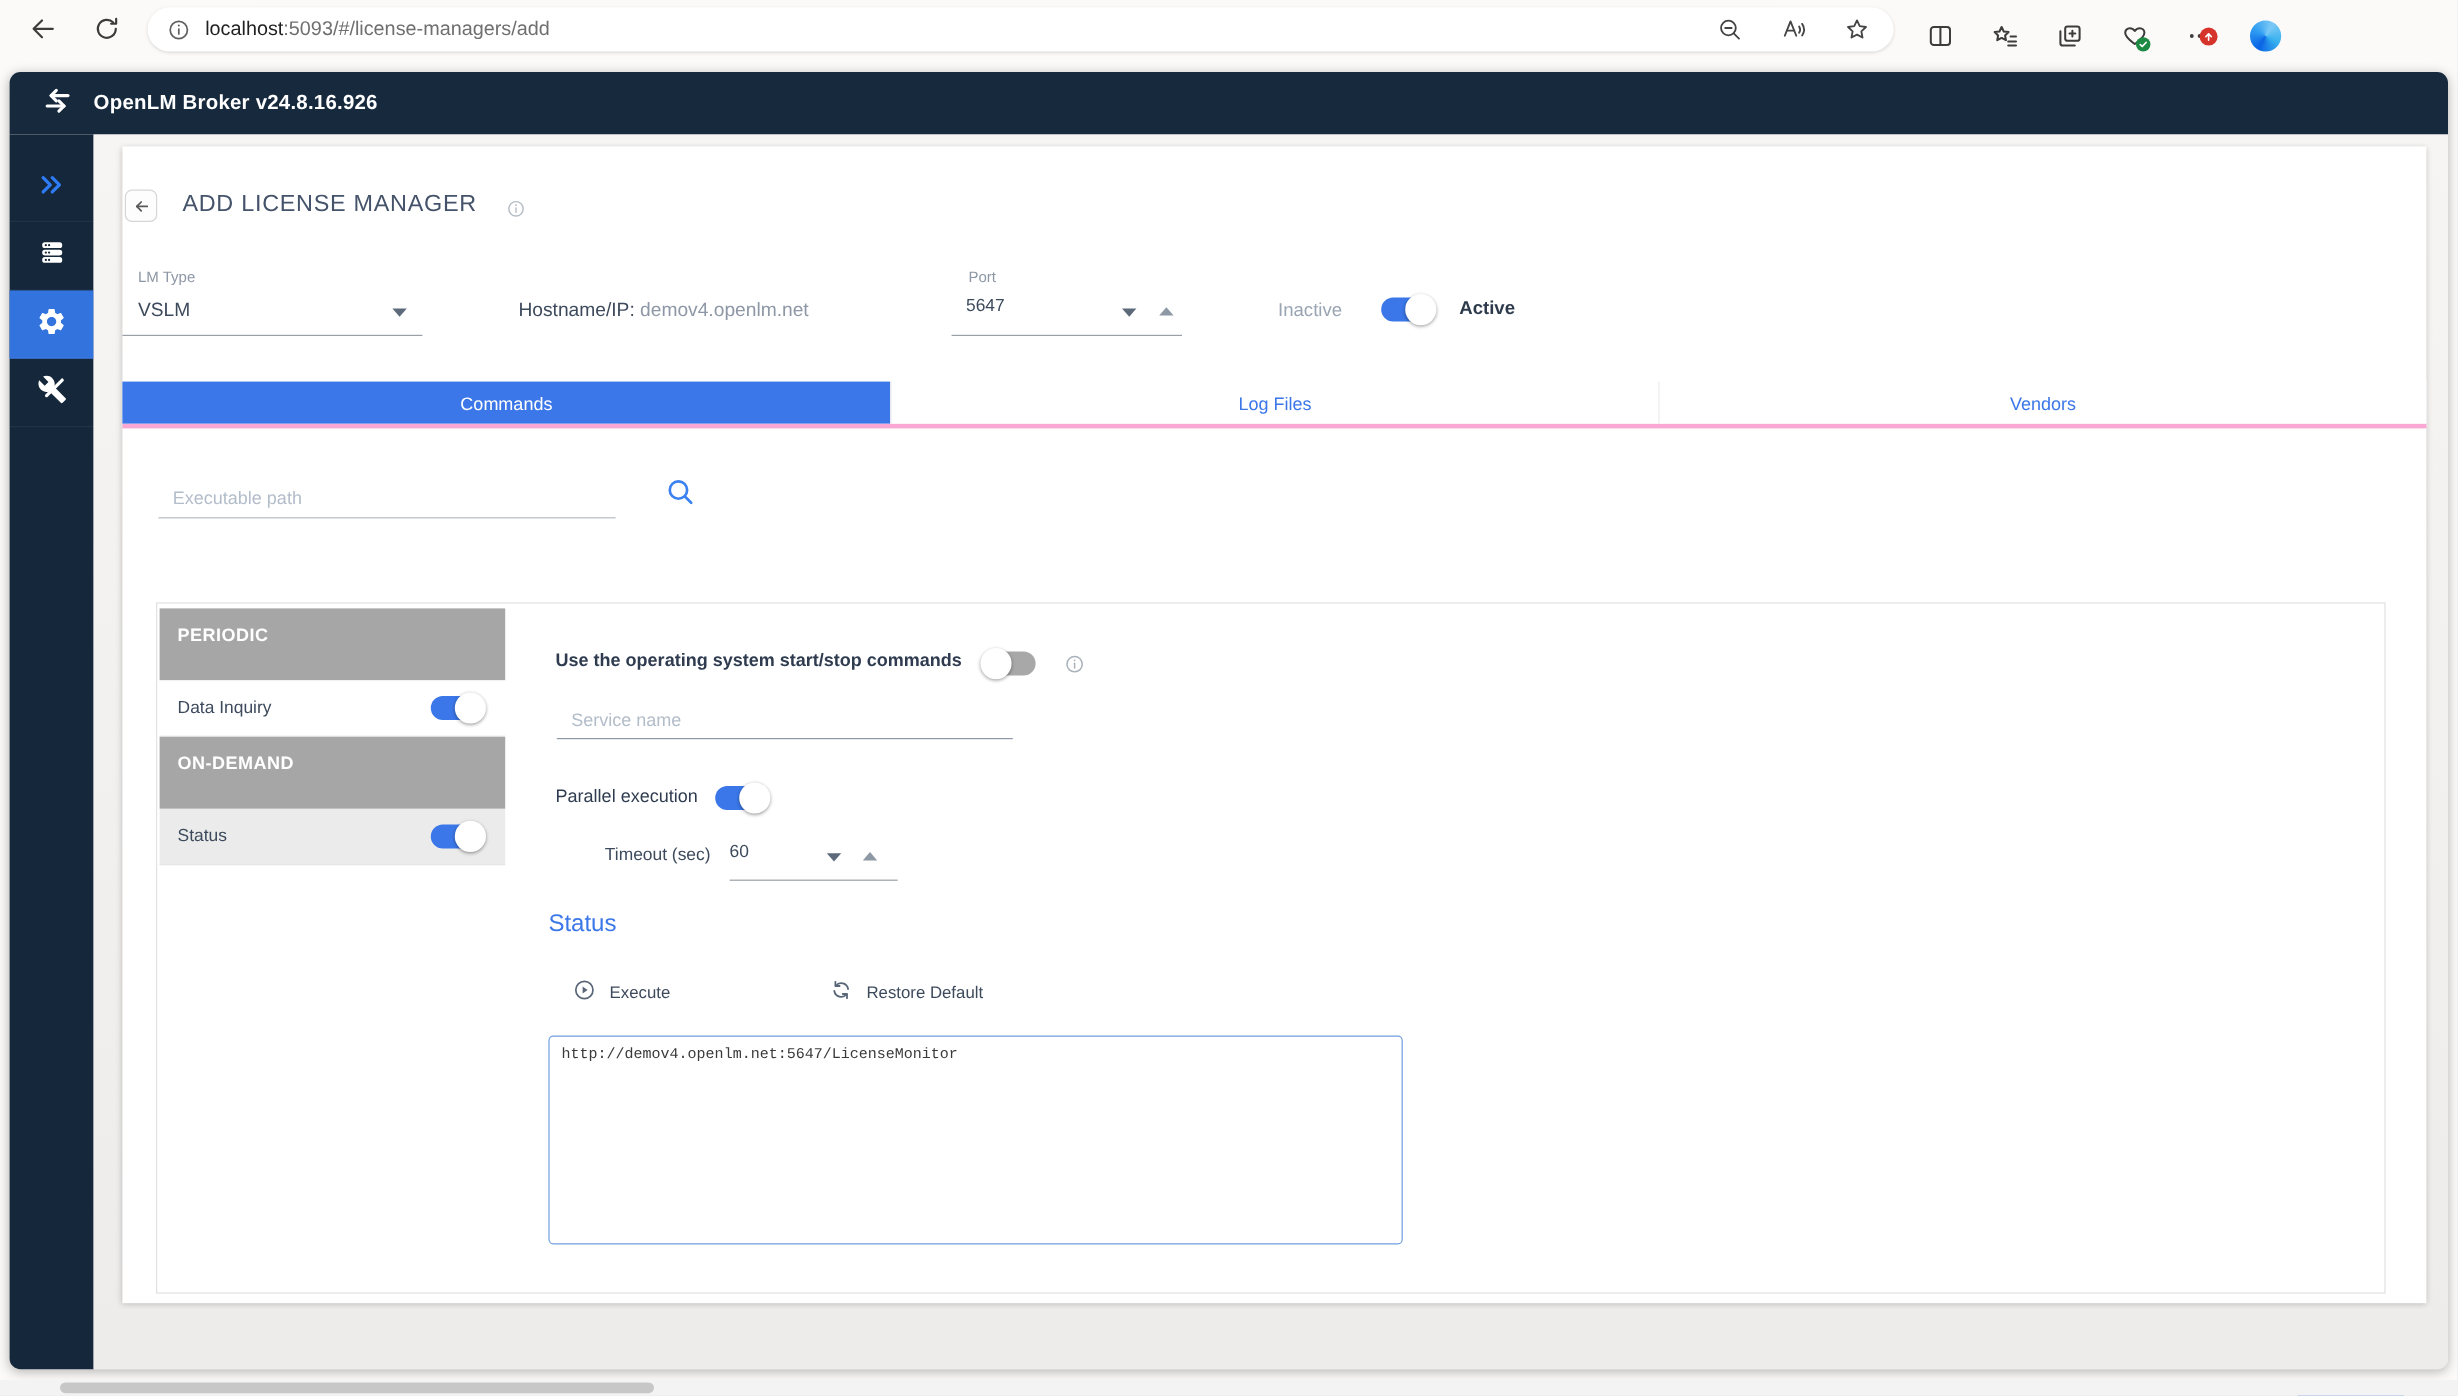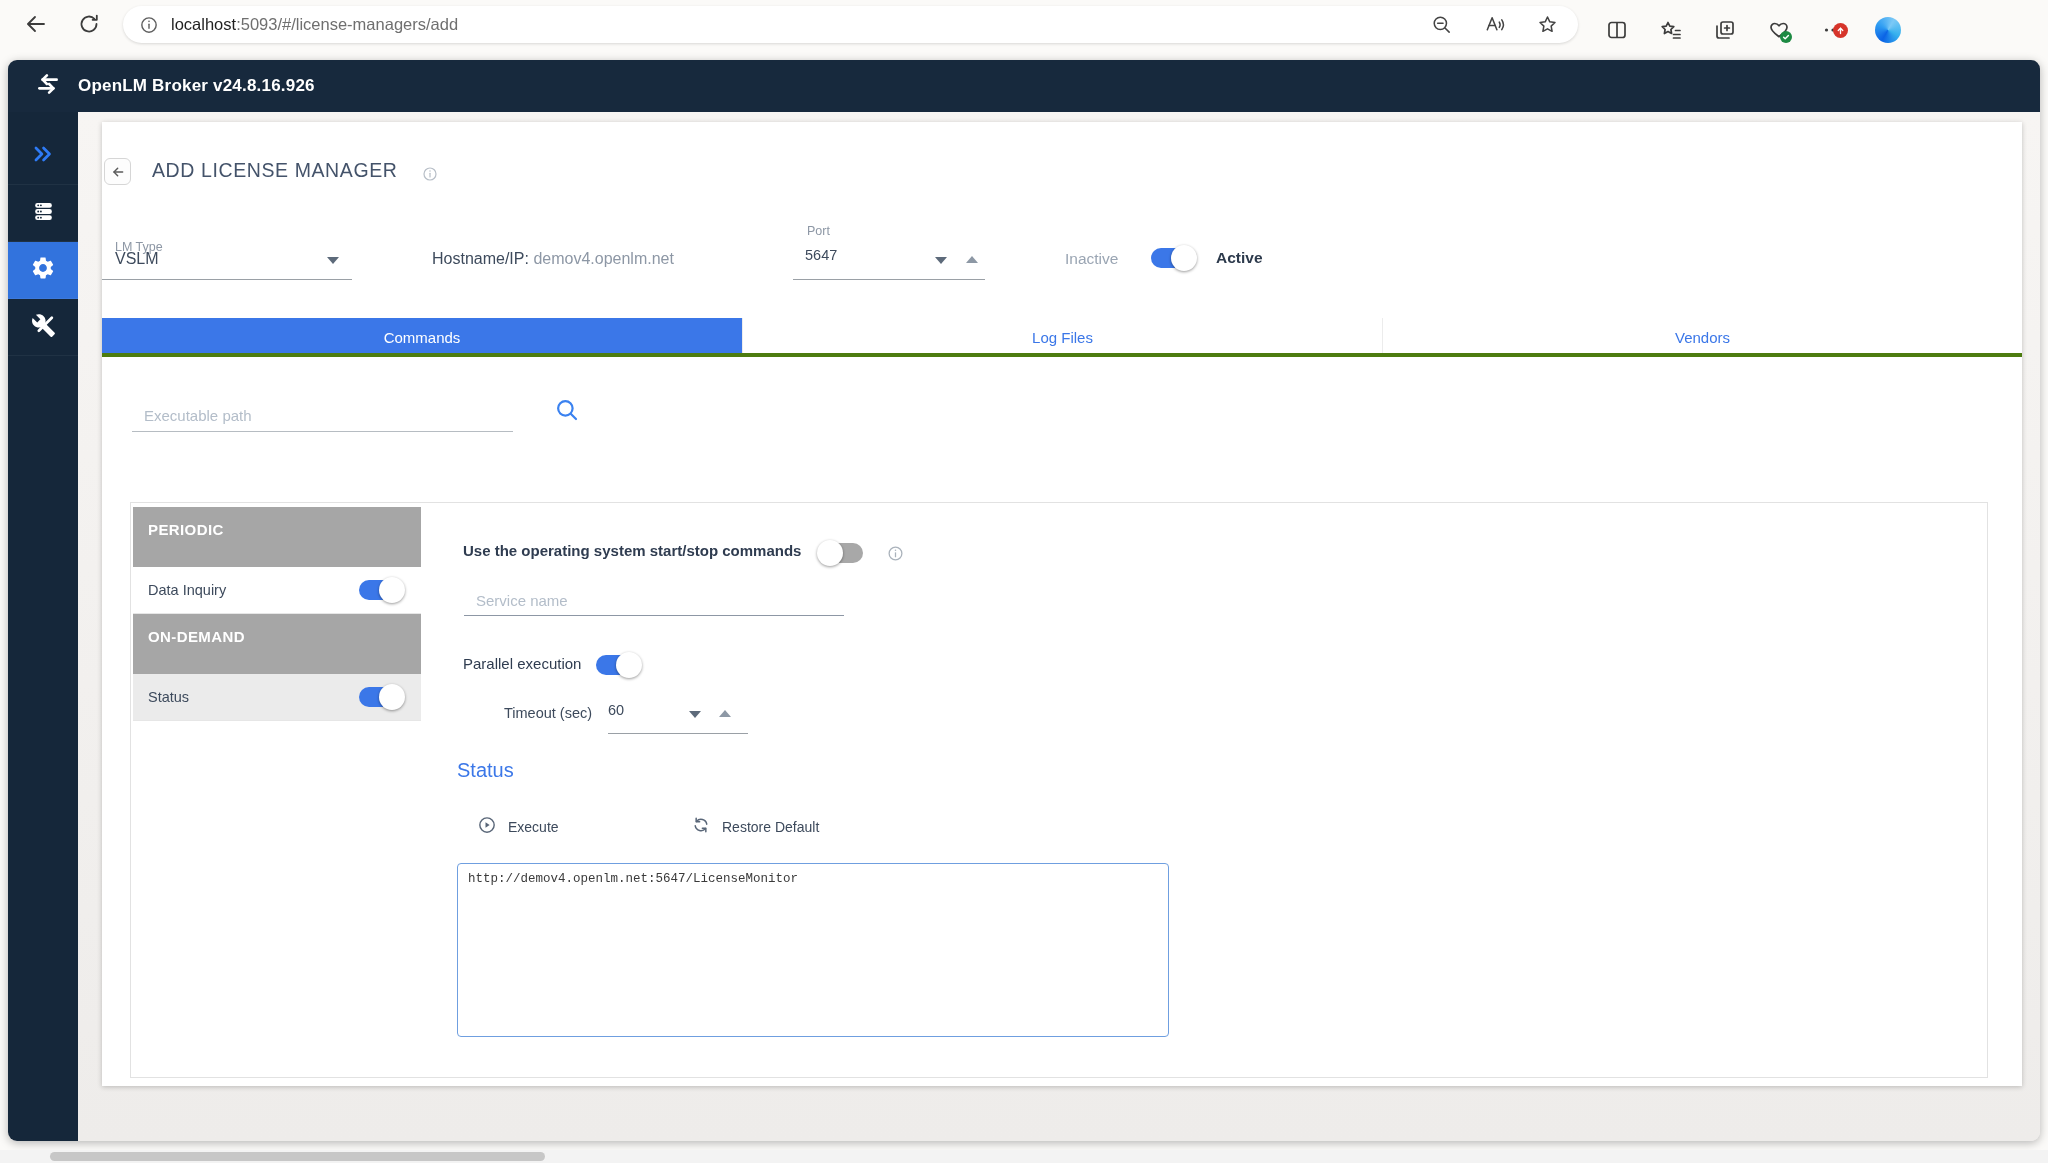--- a/index.html
+++ b/index.html
@@ -73,21 +73,21 @@
   .toggle .knob { position:absolute; top:-3px; width:26px; height:26px; border-radius:50%; background:#fff;
     box-shadow:0 1px 3px rgba(0,0,0,.4); }
   .toggle.on .knob { right:-2px; }
   .toggle.off .knob { left:-2px; }
 
   .sw-off-label { position:absolute; left:963px; top:128px; font-size:15.5px; color:#9aa5b3; }
   .sw-on-label { position:absolute; left:1114px; top:127px; font-size:15.5px; color:#2d3a4c; font-weight:700; }
 
   
   .tabs { position:absolute; left:0; top:196px; width:1920px; height:39px; display:flex;
-    border-bottom:4px solid #4d7c0f; }
+    border-bottom:4px solid #f9a8d4; }
   .tab { width:640px; text-align:center; line-height:39px; font-size:15px; cursor:pointer;
     color:#3b77e8; background:#ffffff; border-left:1px solid #ececec; }
   .tab:first-child { border-left:none; }
   .tab.active { background:#3b77e8; color:#ffffff; }
 
   
   .exec-wrap { position:absolute; left:30px; top:272px; width:381px; height:38px;
     border-bottom:1px solid #b6bcc2; }
   .exec-input { width:100%; height:100%; padding:6px 0 0 12px; font-size:15px; color:#3d4a5c; }
   .exec-input::placeholder { color:#b3bdc9; }
@@ -310,21 +310,21 @@
         </div>
         <div class="page-title">ADD LICENSE MANAGER</div>
         <span class="title-info">
           <svg width="16" height="16" viewBox="0 0 24 24" fill="none" stroke="#b7bec7" stroke-width="1.8">
               <circle cx="12" cy="12" r="9"></circle>
               <path d="M12 11v5.5" stroke-linecap="round"></path>
               <circle cx="12" cy="7.5" r="1.1" fill="#b7bec7" stroke="none"></circle>
             </svg>
         </span>
 
-        <div class="f-label" style="left:13px; top:118px">LM Type</div>
+        <div class="f-label" style="left:13px; top:102px">LM Type</div>
         <div class="f-value" style="left:13px; top:128px">VSLM</div>
         <div class="caret-down" style="position:absolute; left:225px; top:135px"></div>
         <div class="underline" style="left:0; top:157px; width:250px"></div>
 
         <div class="f-value" style="left:330px; top:128px"><span>Hostname/IP:</span><span style="color:#8d97a5"> demov4.openlm.net</span></div>
 
         <div class="f-label" style="left:705px; top:102px">Port</div>
         <input class="bare-input f-value to-input" style="left: 703px; top: 125px; width: 90px;" value="5647">
         <div class="caret-down" style="position:absolute; left:833px; top:135px"></div>
         <div class="caret-up" style="position:absolute; left:864px; top:134px"></div>

